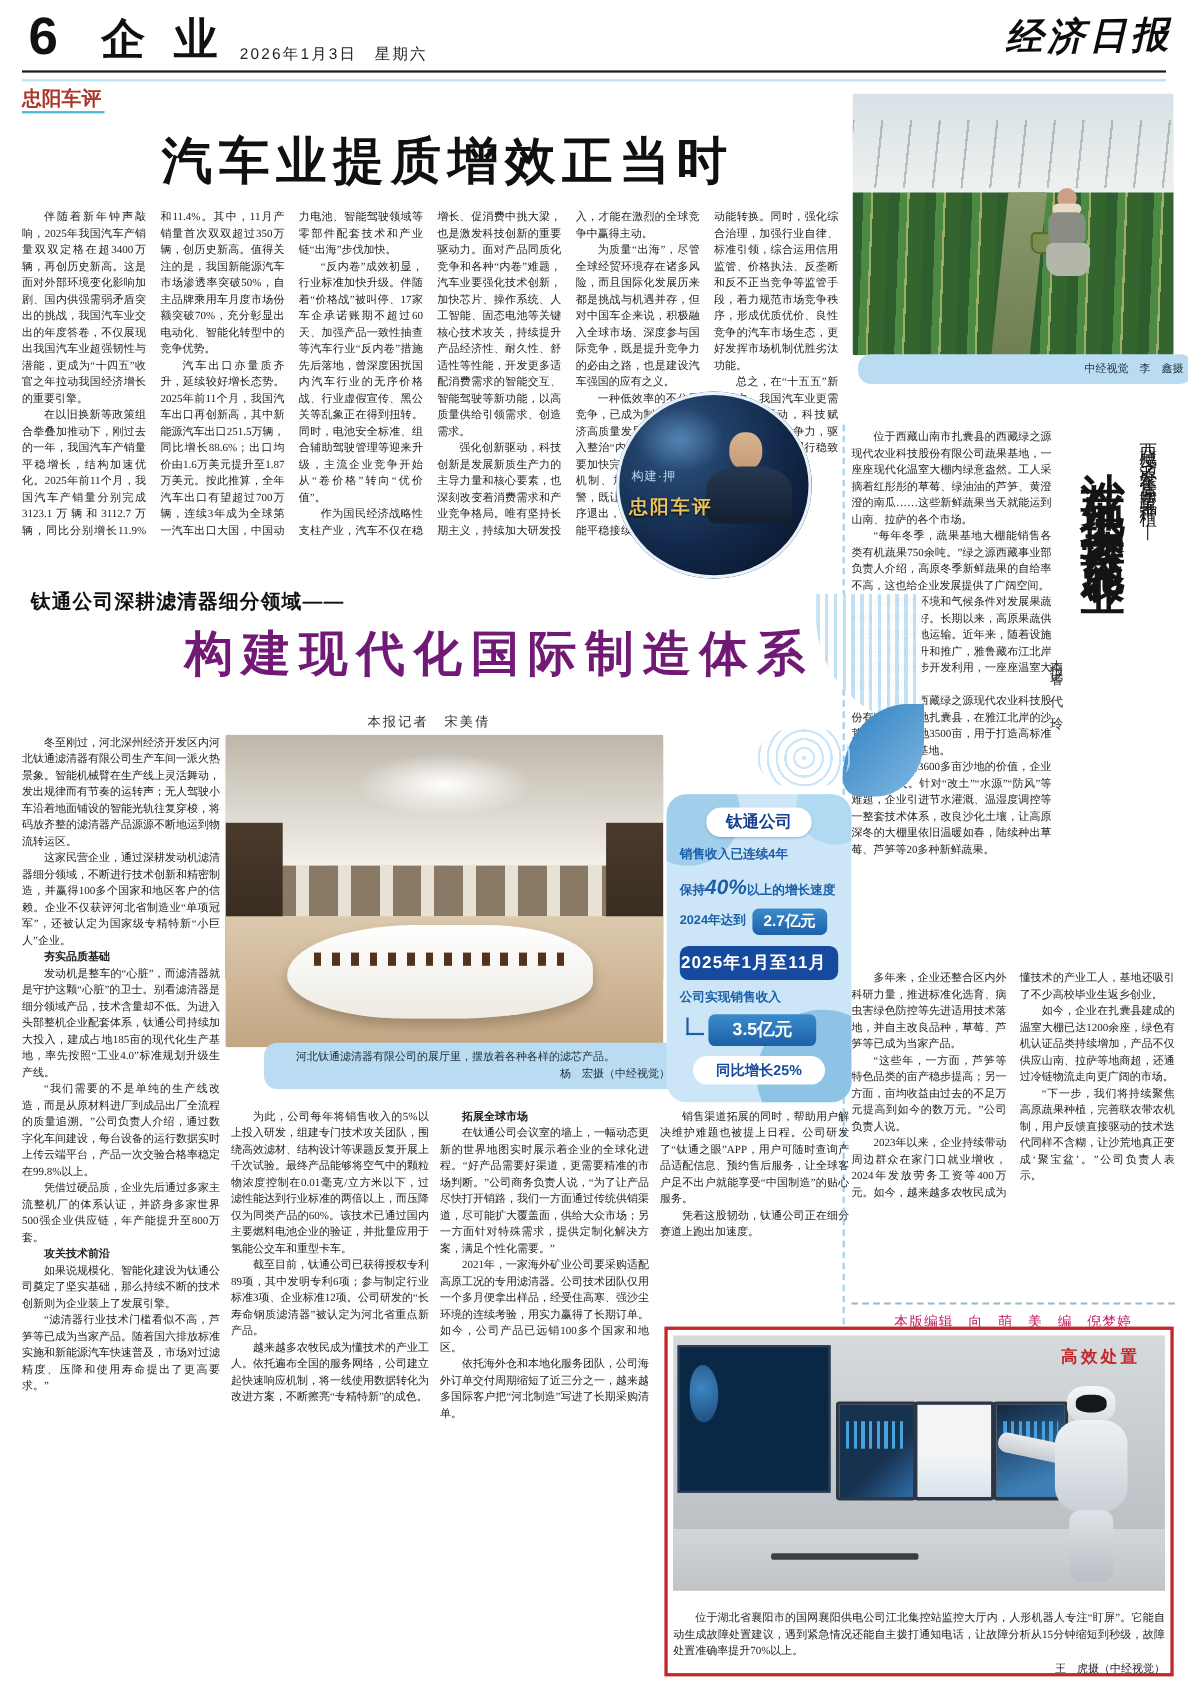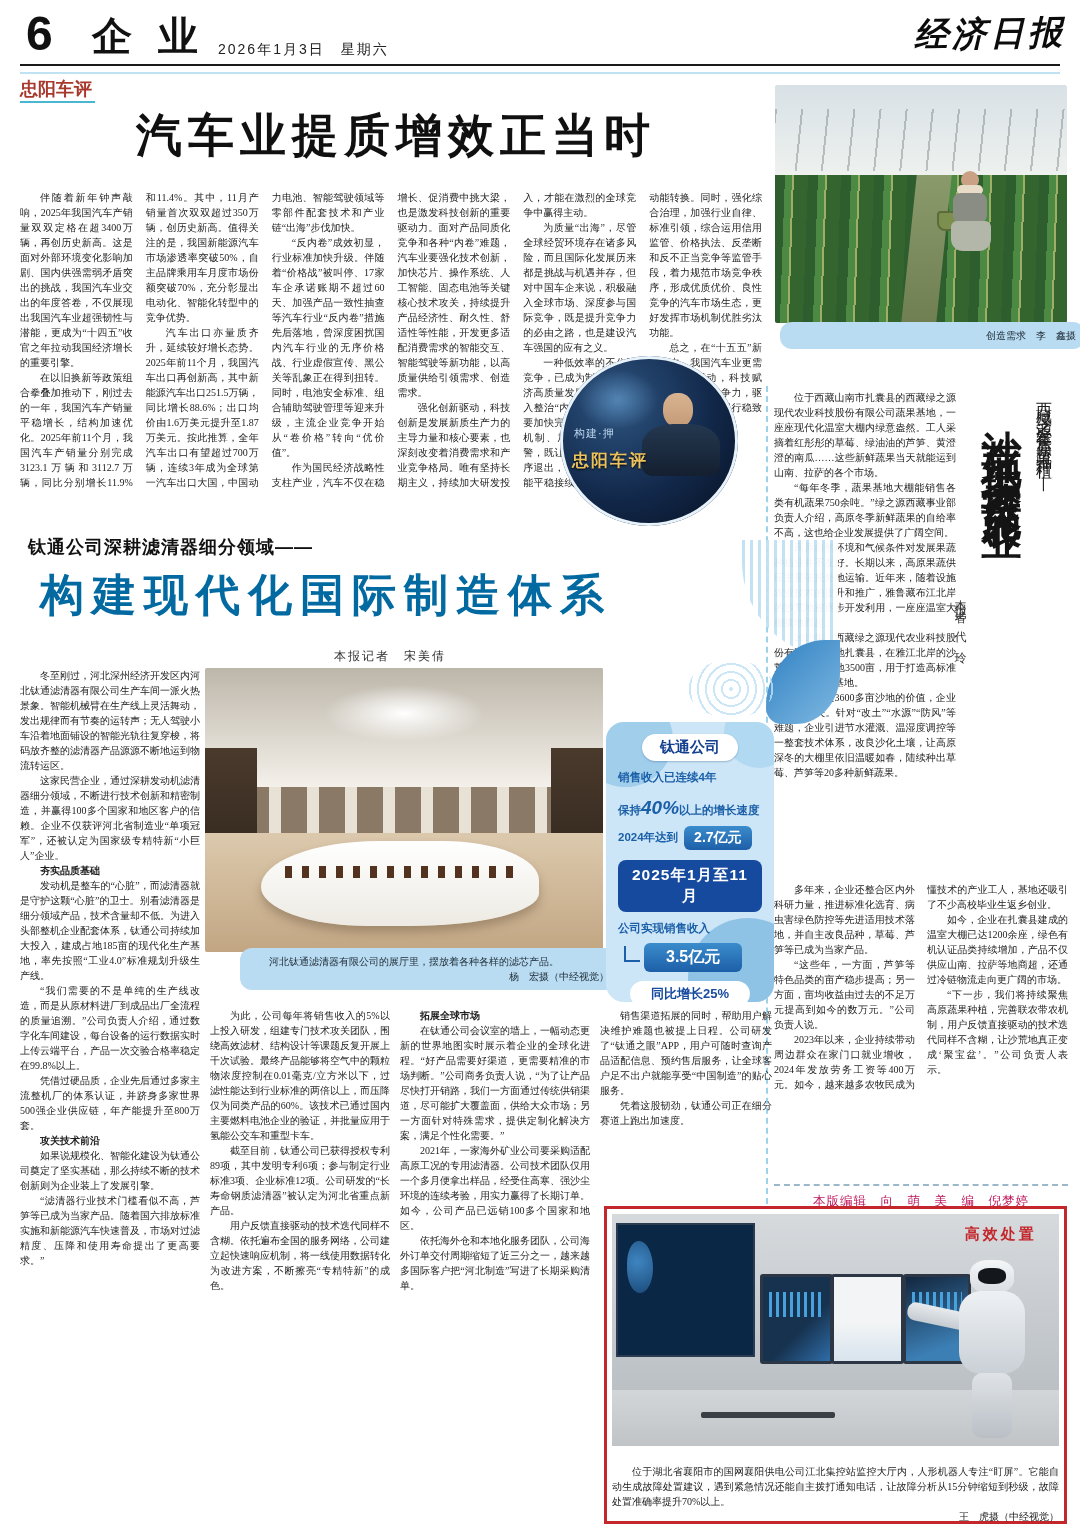--- a/index.html
+++ b/index.html
@@ -61,22 +61,22 @@
             font:16px/1.25 "DejaVu Serif",serif;letter-spacing:5px;color:#1a1a1a;}
   .r-headline{left:982px;top:398px;height:800px;writing-mode:vertical-rl;
               font:900 40px/1 "Liberation Sans","DejaVu Sans",sans-serif;letter-spacing:10px;color:#141414;}
   .r-byline{left:952px;top:590px;height:230px;writing-mode:vertical-rl;
             font:12px/1.3 "DejaVu Serif",serif;letter-spacing:4px;color:#333;}
   .r-body-bottom{left:774px;top:882px;width:294px;height:298px;column-count:2;column-gap:12px;}
   .r-dash{left:774px;top:1184px;width:294px;border-top:2px dashed #9ab8c8;}
   .r-credits{left:774px;top:1193px;width:294px;text-align:center;font:12.5px/1.2 "DejaVu Serif",serif;color:#be185d;letter-spacing:1px;}
   
   .m-kicker{left:28px;top:538px;font:700 18px/1 "Liberation Sans",sans-serif;color:#111;letter-spacing:1px;}
-  .m-headline{left:40px;top:566px;width:700px;text-align:left;
-              font:700 44px/1.3 "DejaVu Serif",serif;letter-spacing:8px;color:#0369a1;}
+  .m-headline{left:40px;top:566px;width:700px;text-align:right;
+              font:700 44px/1.3 "DejaVu Serif",serif;letter-spacing:8px;color:#701a75;}
   .m-byline{left:40px;top:650px;width:700px;text-align:center;font:12px/1 "DejaVu Serif",serif;color:#333;letter-spacing:2px;}
   .deco-fan{left:742px;top:540px;width:96px;height:118px;border-radius:0 0 0 110px;
             background:repeating-linear-gradient(90deg,#bfe0f4 0 3px,#ffffff 3px 8px);opacity:.95;}
   .deco-leaf{left:766px;top:640px;width:74px;height:84px;border-radius:80% 0 60% 20%;
              background:linear-gradient(135deg,#2f80c2,#7fb9e2);}
   .deco-rings{left:688px;top:660px;width:86px;height:58px;border-radius:50%;
               background:repeating-radial-gradient(circle at 50% 50%,#bfe0f4 0 2px,transparent 2px 8px);opacity:.8;}
   .m-col1{left:20px;top:668px;width:180px;height:862px;}
   .m-col2{left:210px;top:1008px;width:180px;height:522px;}
   .m-col3{left:400px;top:1008px;width:190px;height:522px;}
@@ -106,22 +106,22 @@
   .ig-circ2{position:absolute;right:-34px;bottom:-36px;width:120px;height:120px;border-radius:50%;background:#5ba6d8;opacity:.55;}
   .ig-circ3{position:absolute;right:-20px;top:-24px;width:70px;height:70px;border-radius:50%;background:#9fd0ec;opacity:.6;}
   .ig-in{position:absolute;inset:0;padding:12px 12px;}
   .ig-pill{width:96px;margin:0 auto;background:#fff;border-radius:14px;text-align:center;
            font-weight:700;font-size:15px;color:#123f8f;padding:4px 0;box-shadow:0 1px 2px rgba(30,70,120,.3);}
   .ig-t{color:#1b5fa8;font-weight:700;font-size:11.5px;margin-top:9px;line-height:1.35;}
   .ig-big{font-size:19px;font-style:italic;}
   .ig-vrow{display:flex;align-items:center;margin-top:6px;}
   .ig-vbox{background:linear-gradient(#3a8ccc,#1d5fa8);color:#fff;font-weight:700;font-size:14px;
            border-radius:6px;padding:3px 10px;}
-  .ig-banner{margin-top:10px;background:#164a9e;color:#fff;font-weight:700;font-size:15.5px;text-align:center;
-             border-radius:8px;padding:5px 12px;letter-spacing:1px;}
+  .ig-banner{margin-top:10px;background:#164a9e;color:#fff;font-weight:700;font-size:15.5px;
+             border-radius:8px;padding:5px 1px;letter-spacing:1px;}
   .ig-conn{width:14px;height:14px;border-left:2px solid #1d5fa8;border-bottom:2px solid #1d5fa8;margin:0 4px 6px 6px;}
   .ig-pill2{margin:9px auto 0;width:120px;background:#fff;border-radius:14px;text-align:center;
             font-weight:700;font-size:13px;color:#164a9e;padding:4px 0;}
   
   .b-box{left:604px;top:1206px;width:463px;height:318px;border:3px solid #c3272b;background:#fff;box-sizing:border-box;padding:5px;}
   .b-photo{position:relative;width:100%;height:232px;overflow:hidden;background:linear-gradient(#d6dadd,#bfc4c8 65%,#b2b7bb);}
   .pr-wall{position:absolute;left:1%;top:4%;width:30%;height:56%;background:#0b2746;border:2px solid #2a3b52;}
   .pr-map{position:absolute;left:6%;top:12%;width:20%;height:40%;border-radius:45% 55% 50% 50%;
           background:radial-gradient(circle at 40% 40%,#3f85c0,#1b4a7a);}
   .pr-mon{position:absolute;top:26%;height:36%;background:#101a2c;border:3px solid #2c3644;border-radius:3px;}
@@ -149,21 +149,21 @@
 <div class="page">
 
   <div class="abs hdr-num">6</div>
   <div class="abs hdr-sec">企业</div>
   <div class="abs hdr-date"><span>2026年1月3日</span>　<span>星期六</span></div>
   <div class="abs masthead">经济日报</div>
   <div class="abs rule-black"></div>
   <div class="abs rule-blue"></div>
 
   <div class="abs col-label">忠阳车评</div>
-  <h1 class="abs top-headline" style="margin:1px">汽车业提质增效正当时</h1>
+  <h1 class="abs top-headline" style="margin:12px">汽车业提质增效正当时</h1>
   <div class="abs top-body">
     <p>伴随着新年钟声敲响，2025年我国汽车产销量双双定格在超3400万辆，再创历史新高。这是面对外部环境变化影响加剧、国内供强需弱矛盾突出的挑战，我国汽车业交出的年度答卷，不仅展现出我国汽车业超强韧性与潜能，更成为“十四五”收官之年拉动我国经济增长的重要引擎。</p>
     <p>在以旧换新等政策组合拳叠加推动下，刚过去的一年，我国汽车产销量平稳增长，结构加速优化。2025年前11个月，我国汽车产销量分别完成3123.1万辆和3112.7万辆，同比分别增长11.9%和11.4%。其中，11月产销量首次双双超过350万辆，创历史新高。值得关注的是，我国新能源汽车市场渗透率突破50%，自主品牌乘用车月度市场份额突破70%，充分彰显出电动化、智能化转型中的竞争优势。</p>
     <p>汽车出口亦量质齐升，延续较好增长态势。2025年前11个月，我国汽车出口再创新高，其中新能源汽车出口251.5万辆，同比增长88.6%；出口均价由1.6万美元提升至1.87万美元。按此推算，全年汽车出口有望超过700万辆，连续3年成为全球第一汽车出口大国，中国动力电池、智能驾驶领域等零部件配套技术和产业链“出海”步伐加快。</p>
     <p>“反内卷”成效初显，行业标准加快升级。伴随着“价格战”被叫停、17家车企承诺账期不超过60天、加强产品一致性抽查等汽车行业“反内卷”措施先后落地，曾深度困扰国内汽车行业的无序价格战、行业虚假宣传、黑公关等乱象正在得到扭转。同时，电池安全标准、组合辅助驾驶管理等迎来升级，主流企业竞争开始从“卷价格”转向“优价值”。</p>
     <p>作为国民经济战略性支柱产业，汽车不仅在稳增长、促消费中挑大梁，也是激发科技创新的重要驱动力。面对产品同质化竞争和各种“内卷”难题，汽车业要强化技术创新，加快芯片、操作系统、人工智能、固态电池等关键核心技术攻关，持续提升产品经济性、耐久性、舒适性等性能，开发更多适配消费需求的智能交互、智能驾驶等新功能，以高质量供给引领需求、创造需求。</p>
     <p>强化创新驱动，科技创新是发展新质生产力的主导力量和核心要素，也深刻改变着消费需求和产业竞争格局。唯有坚持长期主义，持续加大研发投入，才能在激烈的全球竞争中赢得主动。</p>
     <p>为质量“出海”，尽管全球经贸环境存在诸多风险，而且国际化发展历来都是挑战与机遇并存，但对中国车企来说，积极融入全球市场、深度参与国际竞争，既是提升竞争力的必由之路，也是建设汽车强国的应有之义。</p>
     <p>一种低效率的不公平竞争，已成为制约我国经济高质量发展的瓶颈。深入整治“内卷式”竞争，就要加快完善汽车产能调控机制、加强动态监测预警，既让落后低效产能有序退出，也让新增优质产能平稳接续，统筹好新旧动能转换。同时，强化综合治理，加强行业自律、标准引领，综合运用信用监管、价格执法、反垄断和反不正当竞争等监管手段，着力规范市场竞争秩序，形成优质优价、良性竞争的汽车市场生态，更好发挥市场机制优胜劣汰功能。</p>
     <p>总之，在“十五五”新征程中，我国汽车业更需强化创新驱动，科技赋能，锻造更强竞争力，驱动经济高质量发展行稳致远。</p>
@@ -185,21 +185,21 @@
     <div class="pg-path"></div>
     <div class="pg-person">
       <div class="pg-basket"></div>
       <div class="pg-head"></div>
       <div class="pg-scarf"></div>
       <div class="pg-torso"></div>
       <div class="pg-skirt"></div>
     </div>
   </div>
   <div class="abs bubble cap-green">
-    <p><span class="credit">创造需求　李　鑫摄</span></p>
+    <p><span class="credit">中经视觉　李　鑫摄</span></p>
   </div>
 
   <div class="abs vsep"></div>
   <div class="abs r-kicker">西藏绿之源聚焦高原蔬果种植——</div>
   <div class="abs r-headline">沙荒地上探索设施农业</div>
   <div class="abs r-byline">本报记者　代　玲</div>
   <div class="abs r-body-top bodytext">
     <p>位于西藏山南市扎囊县的西藏绿之源现代农业科技股份有限公司蔬果基地，一座座现代化温室大棚内绿意盎然。工人采摘着红彤彤的草莓、绿油油的芦笋、黄澄澄的南瓜……这些新鲜蔬果当天就能运到山南、拉萨的各个市场。</p>
     <p>“每年冬季，蔬果基地大棚能销售各类有机蔬果750余吨。”绿之源西藏事业部负责人介绍，高原冬季新鲜蔬果的自给率不高，这也给企业发展提供了广阔空间。</p>
     <p>高原自然环境和气候条件对发展果蔬种植业并不友好。长期以来，高原果蔬供应主要依托外地运输。近年来，随着设施农业技术的提升和推广，雅鲁藏布江北岸的沙荒地被逐步开发利用，一座座温室大棚拔地而起。</p>
@@ -267,21 +267,21 @@
         <span class="ig-conn"></span>
         <span class="ig-vbox" style="font-size:16px;padding:4px 22px">3.5亿元</span>
       </div>
       <div class="ig-pill2">同比增长25%</div>
     </div>
   </div>
 
   <div class="abs m-col2 bodytext">
     <p>为此，公司每年将销售收入的5%以上投入研发，组建专门技术攻关团队，围绕高效滤材、结构设计等课题反复开展上千次试验。最终产品能够将空气中的颗粒物浓度控制在0.01毫克/立方米以下，过滤性能达到行业标准的两倍以上，而压降仅为同类产品的60%。该技术已通过国内主要燃料电池企业的验证，并批量应用于氢能公交车和重型卡车。</p>
     <p>截至目前，钛通公司已获得授权专利89项，其中发明专利6项；参与制定行业标准3项、企业标准12项。公司研发的“长寿命钢质滤清器”被认定为河北省重点新产品。</p>
-    <p>用户反馈直接驱动的技术迭代同样不含糊。依托遍布全国的服务网络，公司建立起快速响应机制，将一线使用数据转化为改进方案，不断擦亮“专精特新”的成色。</p>
+    <p>越来越多农牧民成为懂技术的产业工人。依托遍布全国的服务网络，公司建立起快速响应机制，将一线使用数据转化为改进方案，不断擦亮“专精特新”的成色。</p>
   </div>
   <div class="abs m-col3 bodytext">
     <p class="subhead">拓展全球市场</p>
     <p>在钛通公司会议室的墙上，一幅动态更新的世界地图实时展示着企业的全球化进程。“好产品需要好渠道，更需要精准的市场判断。”公司商务负责人说，“为了让产品尽快打开销路，我们一方面通过传统供销渠道，尽可能扩大覆盖面，供给大众市场；另一方面针对特殊需求，提供定制化解决方案，满足个性化需要。”</p>
     <p>2021年，一家海外矿业公司要采购适配高原工况的专用滤清器。公司技术团队仅用一个多月便拿出样品，经受住高寒、强沙尘环境的连续考验，用实力赢得了长期订单。如今，公司产品已远销100多个国家和地区。</p>
     <p>依托海外仓和本地化服务团队，公司海外订单交付周期缩短了近三分之一，越来越多国际客户把“河北制造”写进了长期采购清单。</p>
   </div>
   <div class="abs m-col4 bodytext">
     <p>销售渠道拓展的同时，帮助用户解决维护难题也被提上日程。公司研发了“钛通之眼”APP，用户可随时查询产品适配信息、预约售后服务，让全球客户足不出户就能享受“中国制造”的贴心服务。</p>
     <p>凭着这股韧劲，钛通公司正在细分赛道上跑出加速度。</p>

